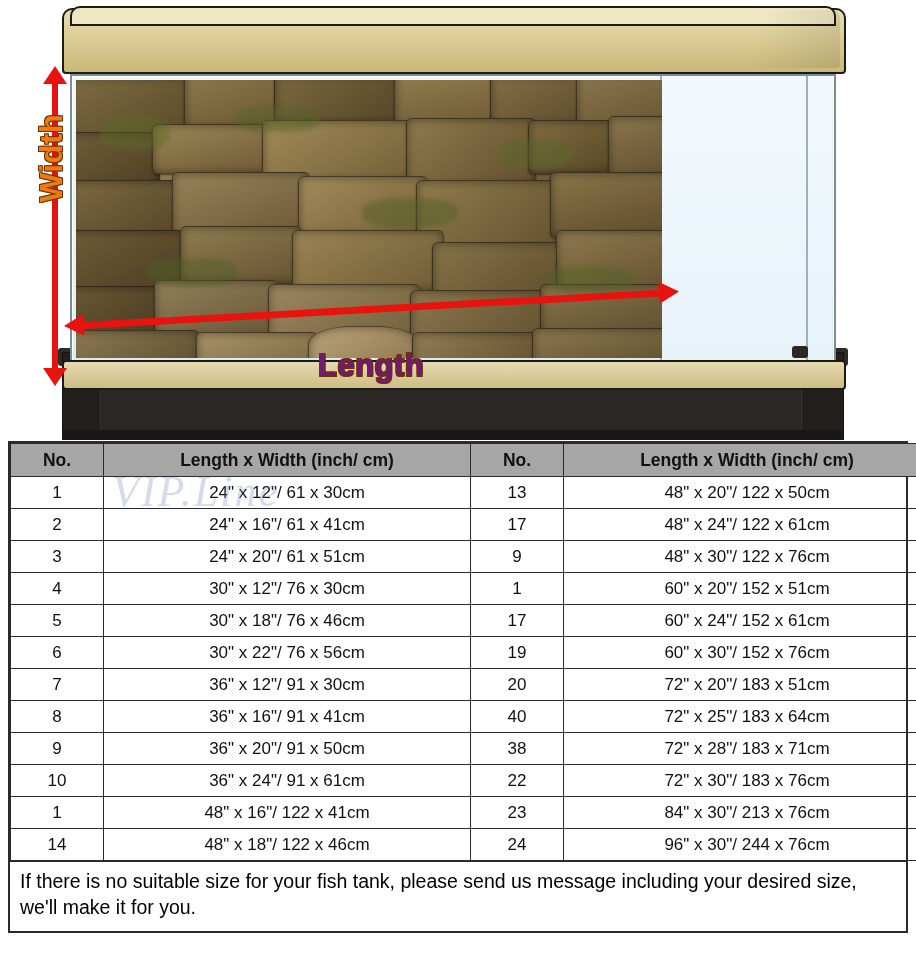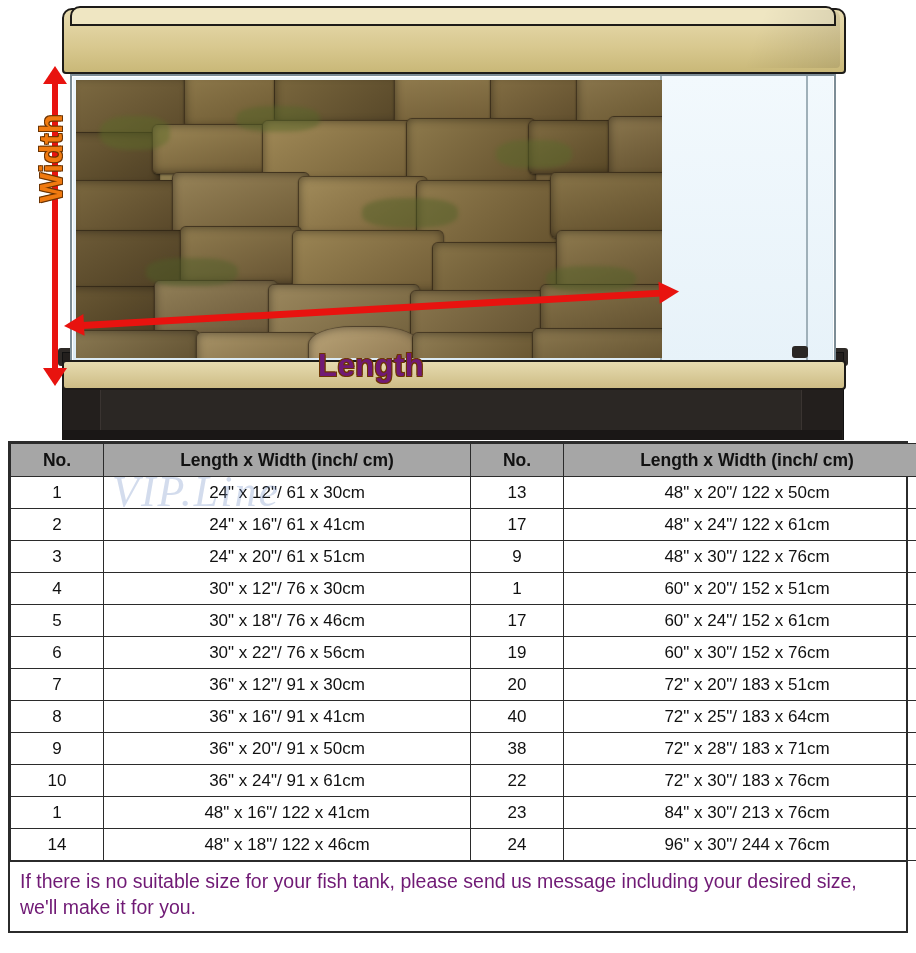--- a/index.html
+++ b/index.html
@@ -281,21 +281,21 @@
     height: 32px;
   }
   .col-no { width: 88px; }
   .col-size { width: 362px; }
 
   .footnote {
     border-top: 1px solid #2b2b2b;
     padding: 6px 10px 10px 10px;
     font-size: 19.5px;
     line-height: 1.35;
-    color: #701a75;
+    color: #000000;
   }
 
   
   .watermark {
     position: absolute;
     left: 112px;
     top: 466px;
     font-family: "Liberation Serif", serif;
     font-style: italic;
     font-size: 44px;

